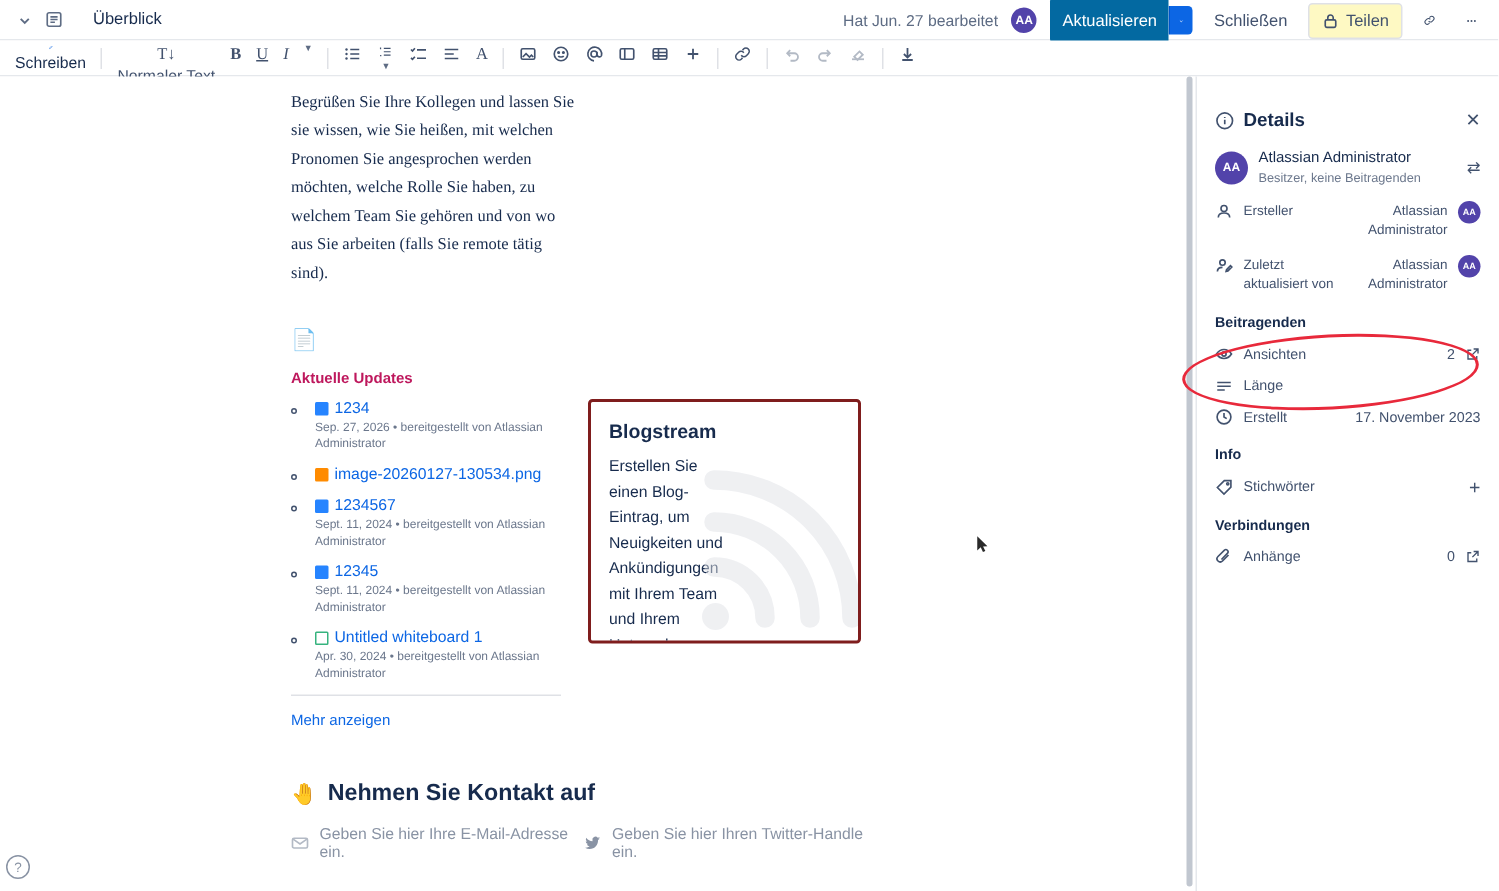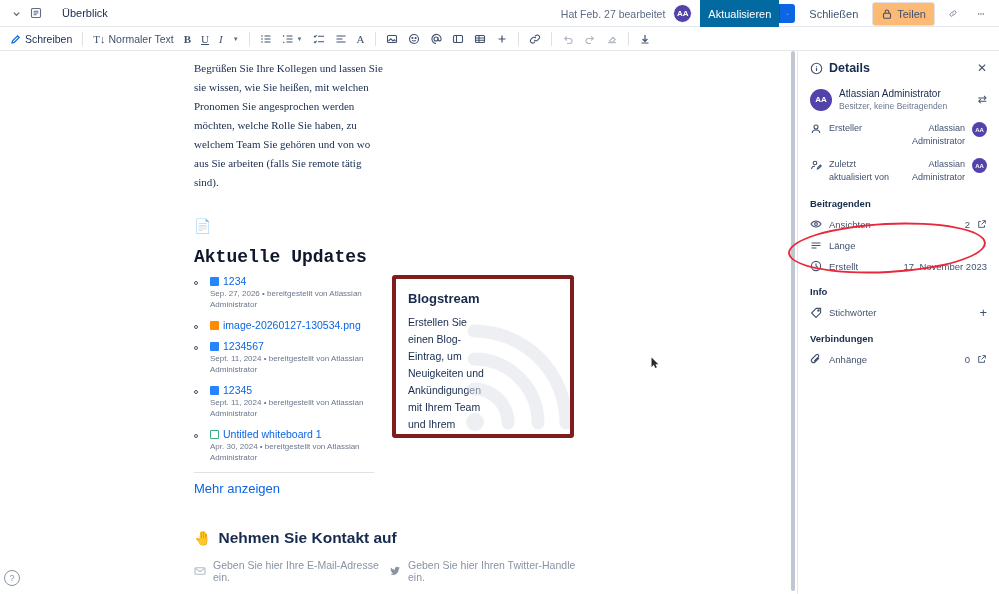--- a/index.html
+++ b/index.html
@@ -47,40 +47,40 @@
     border: none; border-left: 1px solid #0055cc; border-radius: 0 3px 3px 0;
     display: flex; align-items: center; justify-content: center; cursor: pointer;
     font-size: 7px;
   }
   .btn-subtle {
     background: transparent; border: none; color: #42526e; font-size: 11px;
     height: 19px; padding: 0 6px; display: flex; align-items: center; gap: 4px;
     cursor: pointer; border-radius: 3px;
   }
   .btn-outline {
-    background: #fdba74; border: 1px solid #dfe1e6; color: #42526e; font-size: 11px;
+    background: #fef9c3; border: 1px solid #dfe1e6; color: #42526e; font-size: 11px;
     height: 24px; padding: 0 8px; display: flex; align-items: center; gap: 4px;
     cursor: pointer; border-radius: 3px;
   }
   .icon-btn {
     width: 20px; height: 20px; border: none; background: transparent;
     display: flex; align-items: center; justify-content: center;
     color: #42526e; cursor: pointer; border-radius: 3px;
   }
 
   
   .toolbar {
     position: absolute; top: 27px; left: 0; right: 0; height: 24px;
     background: #fff; border-bottom: 1px solid #e5e8ec;
     display: flex; align-items: center; padding: 0 6px; gap: 2px;
   }
   .tb-item {
     display: flex; align-items: center; gap: 3px; height: 18px;
     padding: 0 4px; font-size: 10.5px; color: #42526e; cursor: pointer;
-    border-radius: 3px; white-space: nowrap;
+    border-radius: 3px; white-space: nowrap; flex-direction: column;
   }
   .tb-item.write { color: #172b4d; }
   .tb-icon { width: 12px; height: 12px; display: block; color: #42526e; }
   .tb-sep { width: 1px; height: 14px; background: #dfe1e6; margin: 0 4px; }
   .tb-caret { font-size: 6px; color: #5e6c84; }
   .tb-b { font-weight: bold; font-size: 11px; font-family: "Liberation Serif", serif; }
   .tb-i { font-style: italic; font-size: 11px; font-family: "Liberation Serif", serif; }
   .tb-u { text-decoration: underline; font-size: 11px; font-family: "Liberation Serif", serif; }
   .tb-a { font-size: 11px; font-family: "Liberation Serif", serif; }
 
@@ -94,21 +94,21 @@
     width: 190px; margin-left: 194px; font-size: 11px; line-height: 19px;
     color: #172b4d;
     font-family: Liberation Serif, serif;
   }
   h2.section {
     margin: 26px 0 0 194px; font-size: 15.5px; color: #172b4d; font-weight: bold;
     display: flex; align-items: center; gap: 7px;
   }
   .h2-emoji { font-size: 14px; }
   h3.sub {
-    margin: 13px 0 0 194px; font-size: 18px; color: #0f172a; font-weight: bold; font-family: Liberation Mono, monospace;
+    margin: 13px 0 0 194px; font-size: 10px; color: #be185d; font-weight: bold;
   }
 
   .two-col { margin-top: 8px; margin-left: 194px; display: flex; gap: 18px; }
   .updates { width: 180px; }
   .upd-list { list-style: none; margin: 0; padding: 0; }
   .upd-item {
     position: relative; padding-left: 16px; margin-bottom: 9px;
   }
   .upd-bullet {
     position: absolute; left: 0; top: 6px; width: 4px; height: 4px;
@@ -118,26 +118,26 @@
   .upd-link { color: #0c66e4; font-size: 10.5px; text-decoration: none; cursor: pointer; }
   .upd-meta { font-size: 8px; color: #6b778c; line-height: 11px; margin-top: 1px; }
   .ftype {
     width: 9px; height: 9px; border-radius: 1px; display: inline-block; flex: none;
   }
   .ftype.page { background: #2684ff; }
   .ftype.img { background: #ff8b00; }
   .ftype.wb { background: #fff; border: 1px solid #36b37e; }
   .mehr {
     margin-top: 6px; padding-top: 7px; border-top: 1px solid #dfe1e6;
-    font-size: 13px; color: #0c66e4; cursor: pointer; display: inline-block;
+    font-size: 10px; color: #0c66e4; cursor: pointer; display: inline-block;
   }
   .mehr-wrap { border-top: 1px solid #dfe1e6; margin-top: 4px; padding-top: 6px; }
 
   .blogstream {
-    width: 182px; border: 4px solid #7f1d1d; border-radius: 3px;
+    width: 182px; border: 2px solid #7f1d1d; border-radius: 3px;
     padding: 12px; position: relative; overflow: hidden; background: #fff;
     height: 163px;
   }
   .bs-title { font-size: 13px; font-weight: bold; color: #172b4d; }
   .bs-text { font-size: 10.5px; line-height: 17px; color: #172b4d; margin-top: 8px; width: 78px; }
   .rss {
     position: absolute; right: -6px; top: 42px; width: 120px; height: 120px;
     opacity: 0.5;
   }
 
@@ -160,21 +160,21 @@
     border-radius: 50%; border: 1px solid #8993a4; color: #8993a4;
     font-size: 9px; display: flex; align-items: center; justify-content: center;
     cursor: pointer;
   }
 
   
   .panel {
     position: absolute; top: 51px; right: 0; width: 202px; bottom: 0;
     background: #fff; border-left: 1px solid #e5e8ec; padding: 10px 12px;
   }
-  .panel-head { display: flex; align-items: center; gap: 6px; }
+  .panel-head { display: flex; align-items: center; gap: 6px; margin-top: 12px; }
   .panel-title { font-size: 12.5px; font-weight: bold; color: #172b4d; flex: 1; }
   .panel-close { color: #42526e; cursor: pointer; font-size: 12px; line-height: 1; }
   .owner-row { display: flex; align-items: center; gap: 7px; margin-top: 12px; }
   .owner-av {
     width: 22px; height: 22px; border-radius: 50%; background: #5243aa; color: #fff;
     font-size: 8px; font-weight: bold; display: flex; align-items: center; justify-content: center;
   }
   .owner-name { font-size: 10px; color: #172b4d; line-height: 13px; }
   .owner-sub { font-size: 8.5px; color: #6b778c; line-height: 12px; }
   .swap-icon { margin-left: auto; color: #42526e; font-size: 11px; cursor: pointer; }
@@ -221,21 +221,21 @@
       </div>
       <div class="page-chip">
         <svg class="page-icon" viewBox="0 0 12 12" fill="none" stroke="#5e6c84" stroke-width="1.1">
             <rect x="1.5" y="1.5" width="9" height="9" rx="1.2"></rect>
             <path d="M3.6 4.2h4.8M3.6 6h4.8M3.6 7.8h3"></path>
           </svg>
         <span>Überblick</span>
       </div>
     </div>
     <div class="topbar-right">
-      <span class="edited-text">Hat Feb. 27 bearbeitet</span>
+      <span class="edited-text">Hat Jun. 27 bearbeitet</span>
       <div class="avatar">AA</div>
       <div style="display:flex;align-items:center;">
         <button class="btn-primary">Aktualisieren</button>
         <button class="btn-primary-split">
           <svg viewBox="0 0 10 10" width="8" height="8" fill="none" stroke="#fff" stroke-width="1.5">
               <path d="M2 4l3 3 3-3"></path>
             </svg>
         </button>
       </div>
       <button class="btn-subtle">Schließen</button>

